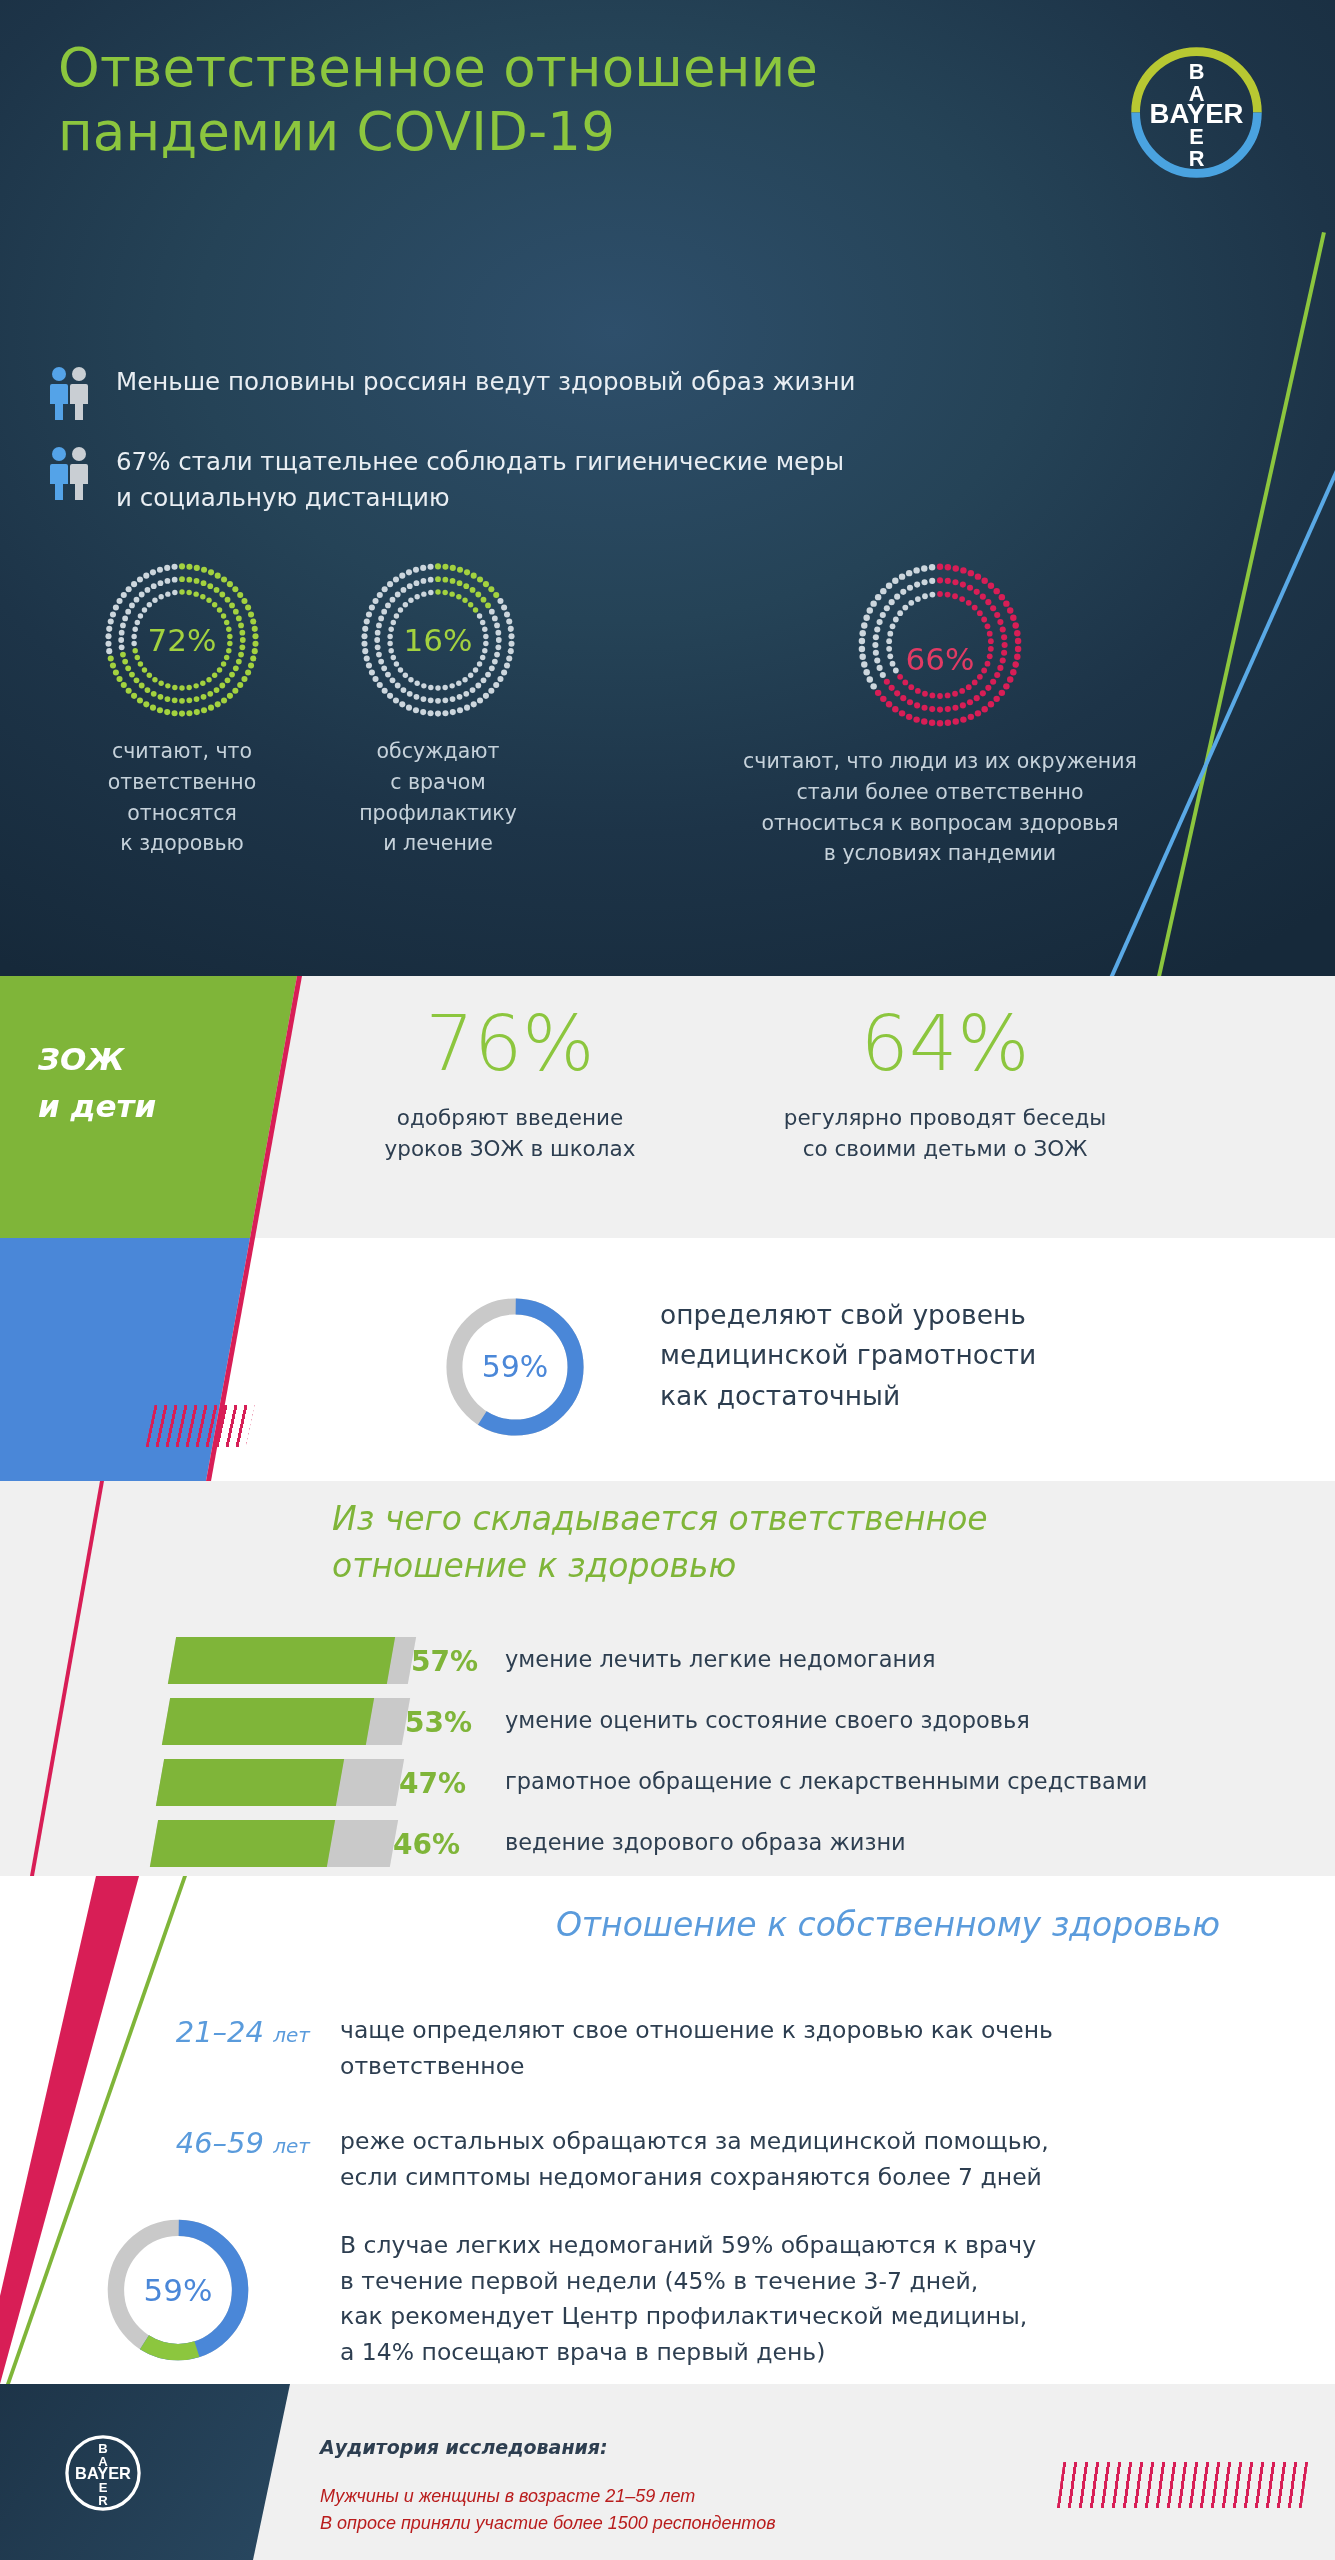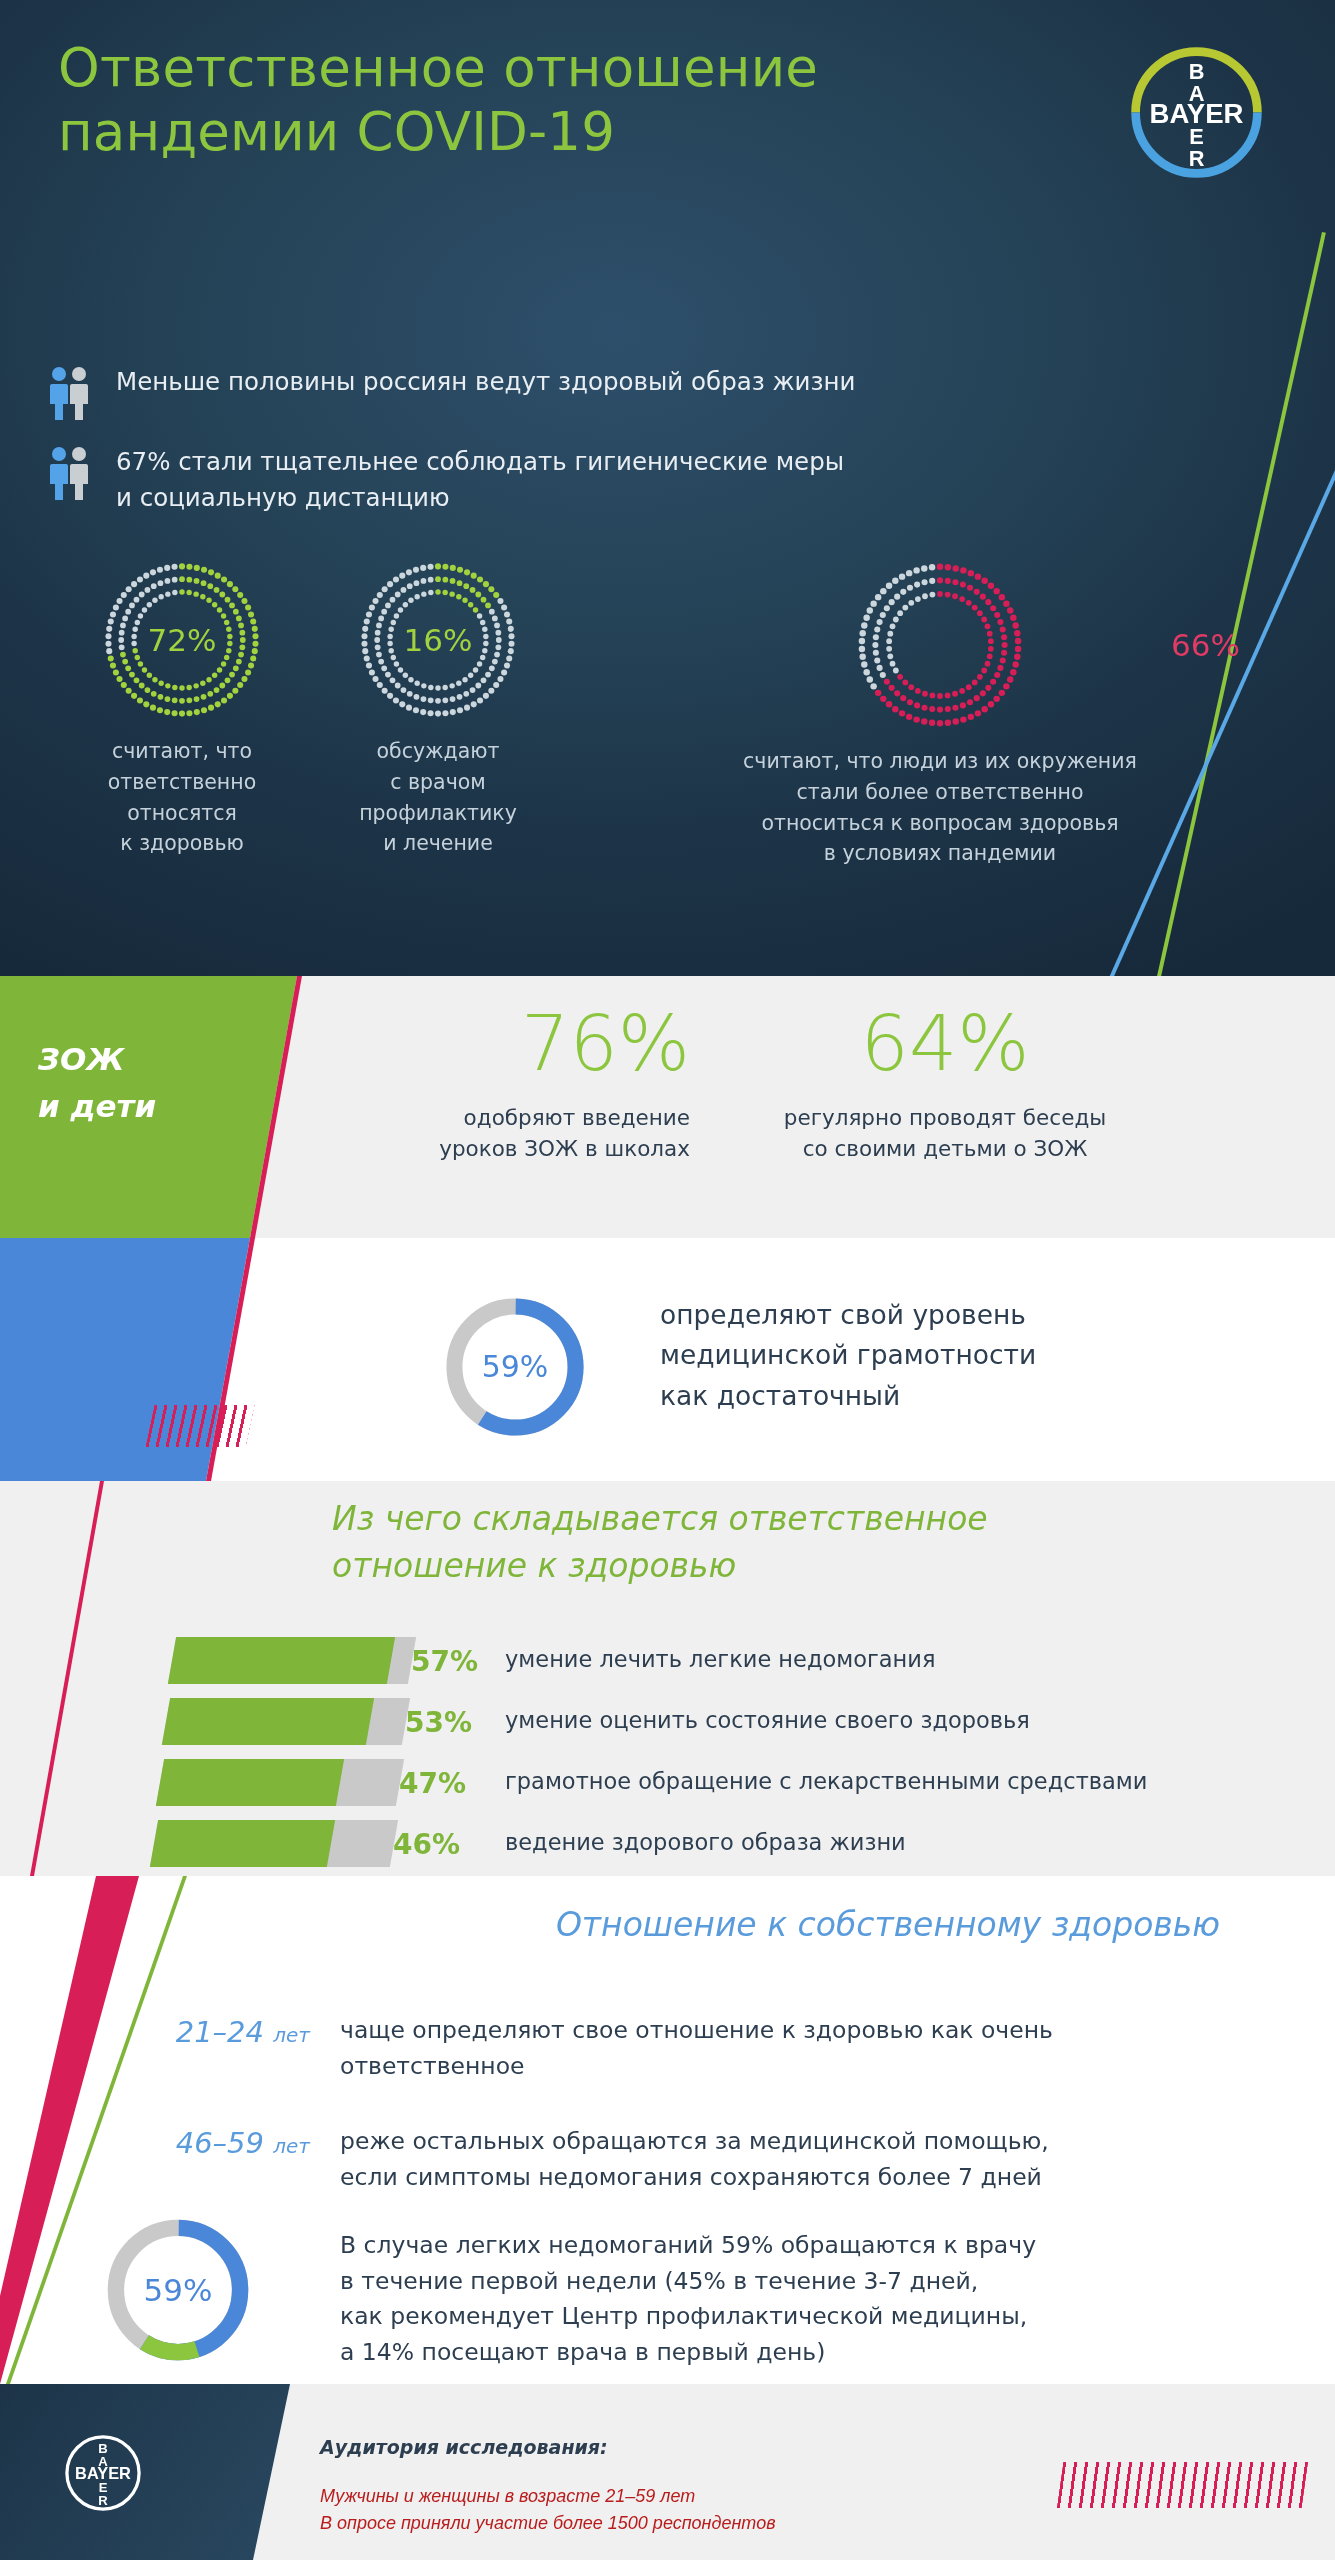--- a/index.html
+++ b/index.html
@@ -770,36 +770,36 @@
               <circle cx="22.07" cy="39.04" r="1.7" fill="#ccd6dd"></circle>
               <circle cx="24.02" cy="35.00" r="1.7" fill="#ccd6dd"></circle>
               <circle cx="26.55" cy="31.30" r="1.7" fill="#ccd6dd"></circle>
               <circle cx="29.59" cy="28.01" r="1.7" fill="#ccd6dd"></circle>
               <circle cx="33.10" cy="25.21" r="1.7" fill="#ccd6dd"></circle>
               <circle cx="36.98" cy="22.97" r="1.7" fill="#ccd6dd"></circle>
               <circle cx="41.16" cy="21.33" r="1.7" fill="#ccd6dd"></circle>
               <circle cx="45.53" cy="20.34" r="1.7" fill="#ccd6dd"></circle>
             </svg>
           </div>
-        <div class="dd-label" style="color:#e23a64;top:85px;text-align:right;">66%</div>
+        <div class="dd-label" style="color:#e23a64;top:99px;">66%</div>
         <div class="donut-caption">считают, что люди из их окружения<br>стали более ответственно<br>относиться к вопросам здоровья<br>в условиях пандемии</div>
       </div>
 
     </div>
   </div>
 
   <div id="band-green">
     <div id="green-wedge"></div>
     <div id="green-wedge-edge"></div>
     <div id="zozh-label">
       <span>ЗОЖ</span><br>
       <span>и дети</span>
     </div>
 
-    <div class="bigstat" style="left:330px; top:30px; width:360px;text-align:right;">
+    <div class="bigstat" style="left:330px; top:30px; width:360px;">
       <div class="big-pct">76%</div>
       <div class="big-pct-cap">одобряют введение<br>уроков ЗОЖ в школах</div>
     </div>
 
     <div class="bigstat" style="left:735px; top:30px; width:420px;">
       <div class="big-pct">64%</div>
       <div class="big-pct-cap">регулярно проводят беседы<br>со своими детьми о ЗОЖ</div>
     </div>
   </div>
 

